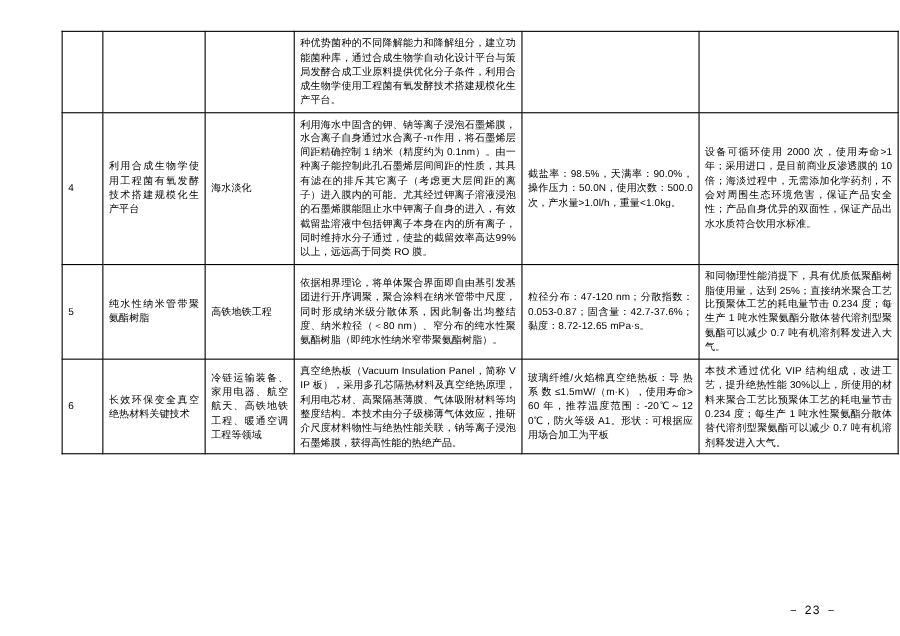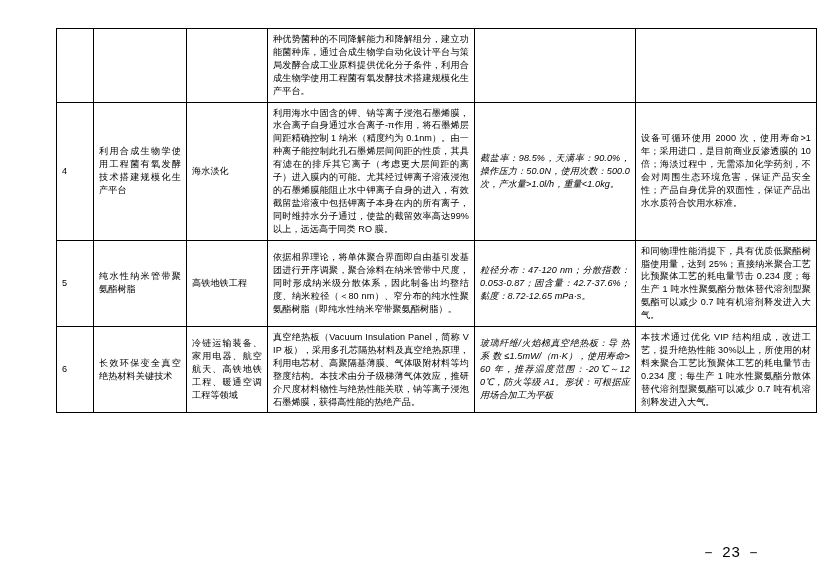--- a/index.html
+++ b/index.html
@@ -53,36 +53,35 @@
     width: 70px;
     text-align: center;
     vertical-align: middle;
   }
   td.c-desc {
     width: 196px;
     margin-top: 12px;
   }
   td.c-index {
     width: 150px;
-    font-style: italic;
   }
   td.c-adv {
     width: 170px;
     margin-left: 22px;
   }
   .cell-inner {
     display: block;
   }
   .pagenum {
     position: absolute;
     left: 12px;
     right: 56px;
     bottom: 16px;
     text-align: right;
-    font-size: 15px;
+    font-size: 11px;
     letter-spacing: 1px;
     color: #000;
     margin-top: 36px;
   }
 </style>
 </head>
 <body>
 
 <div class="page">
   <table class="doc-table">

